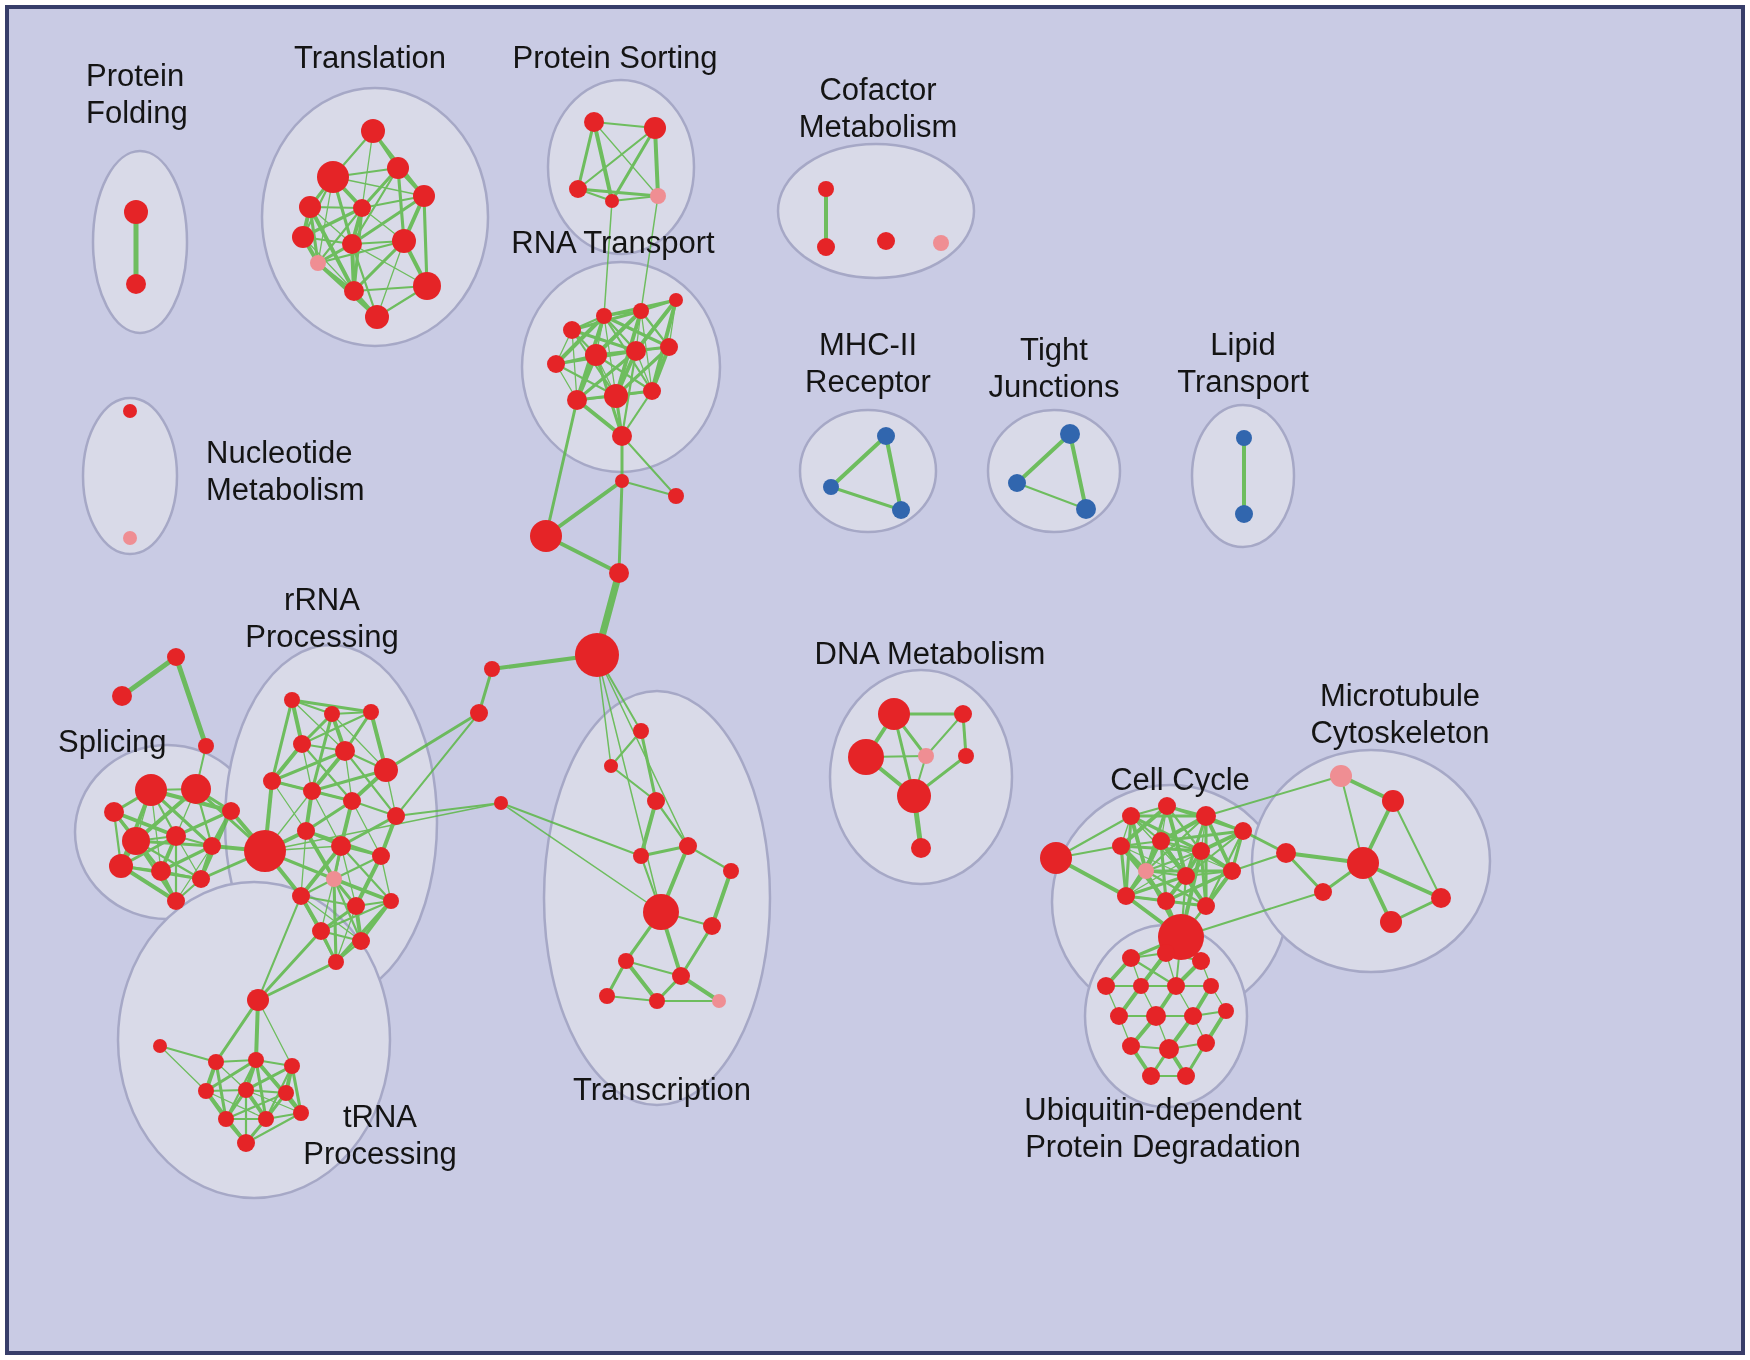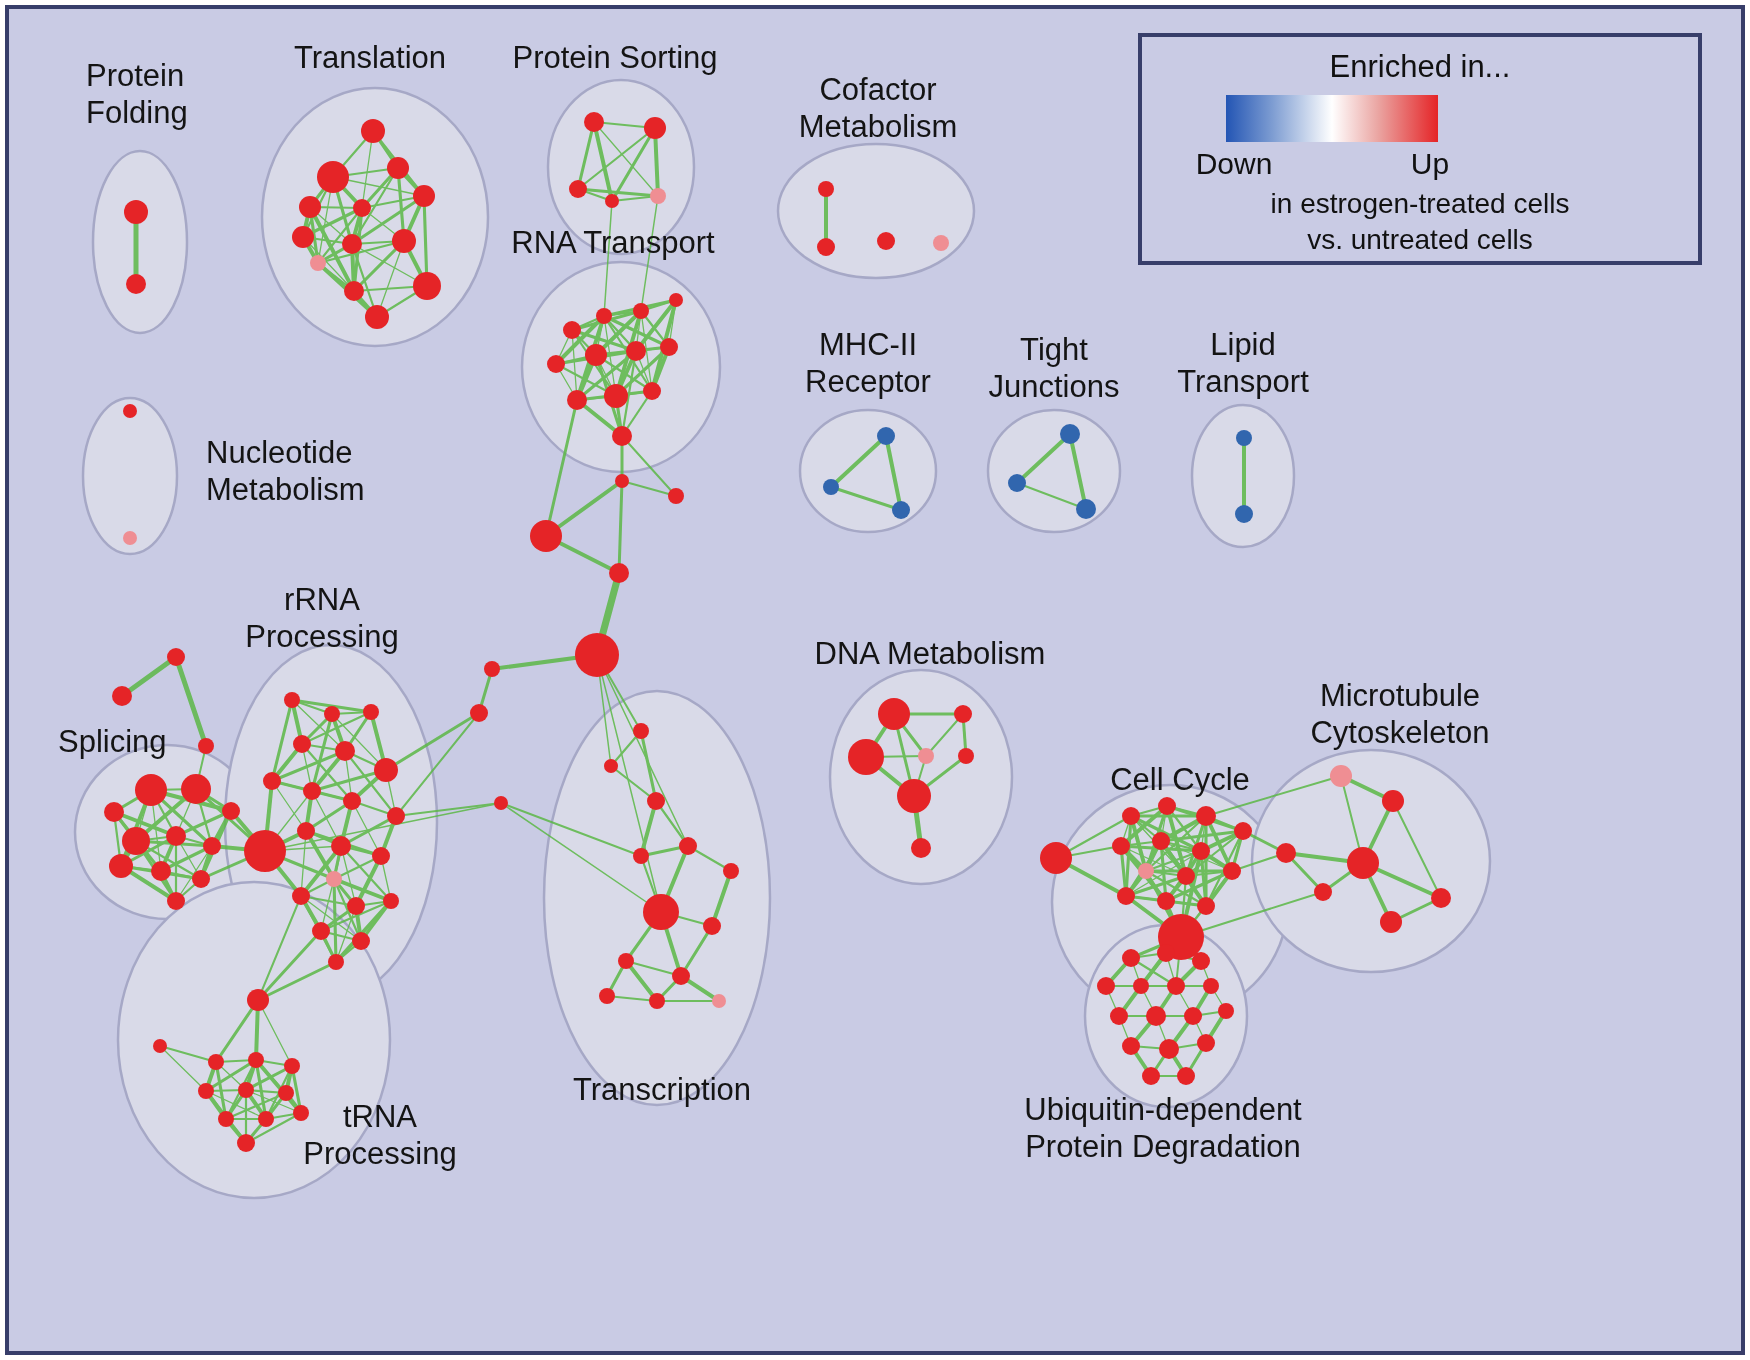--- a/index.html
+++ b/index.html
@@ -688,21 +688,13 @@
         <text x="322" y="610" text-anchor="middle"><tspan x="322" dy="0">rRNA</tspan><tspan x="322" dy="37">Processing</tspan></text>
         <text x="380" y="1127" text-anchor="middle"><tspan x="380" dy="0">tRNA</tspan><tspan x="380" dy="37">Processing</tspan></text>
         <text x="662" y="1100" text-anchor="middle"><tspan x="662" dy="0">Transcription</tspan></text>
         <text x="930" y="664" text-anchor="middle"><tspan x="930" dy="0">DNA Metabolism</tspan></text>
         <text x="1180" y="790" text-anchor="middle"><tspan x="1180" dy="0">Cell Cycle</tspan></text>
         <text x="1400" y="706" text-anchor="middle"><tspan x="1400" dy="0">Microtubule</tspan><tspan x="1400" dy="37">Cytoskeleton</tspan></text>
         <text x="1163" y="1120" text-anchor="middle"><tspan x="1163" dy="0">Ubiquitin-dependent</tspan><tspan x="1163" dy="37">Protein Degradation</tspan></text>
       </g>
     </svg>
 
-  <div class="legend">
-    <div class="legend-title">Enriched in...</div>
-    <div class="legend-bar" style="background: linear-gradient(90deg, rgb(35, 85, 180) 0%, rgb(126, 157, 210) 22%, rgb(255, 255, 255) 50%, rgb(234, 164, 161) 72%, rgb(229, 36, 39) 100%);"></div>
-    <span class="legend-end down">Down</span>
-    <span class="legend-end up">Up</span>
-    <div class="legend-cap l1">in estrogen-treated cells</div>
-    <div class="legend-cap l2">vs. untreated cells</div>
-  </div>
 </div>
 
 </body></html>

